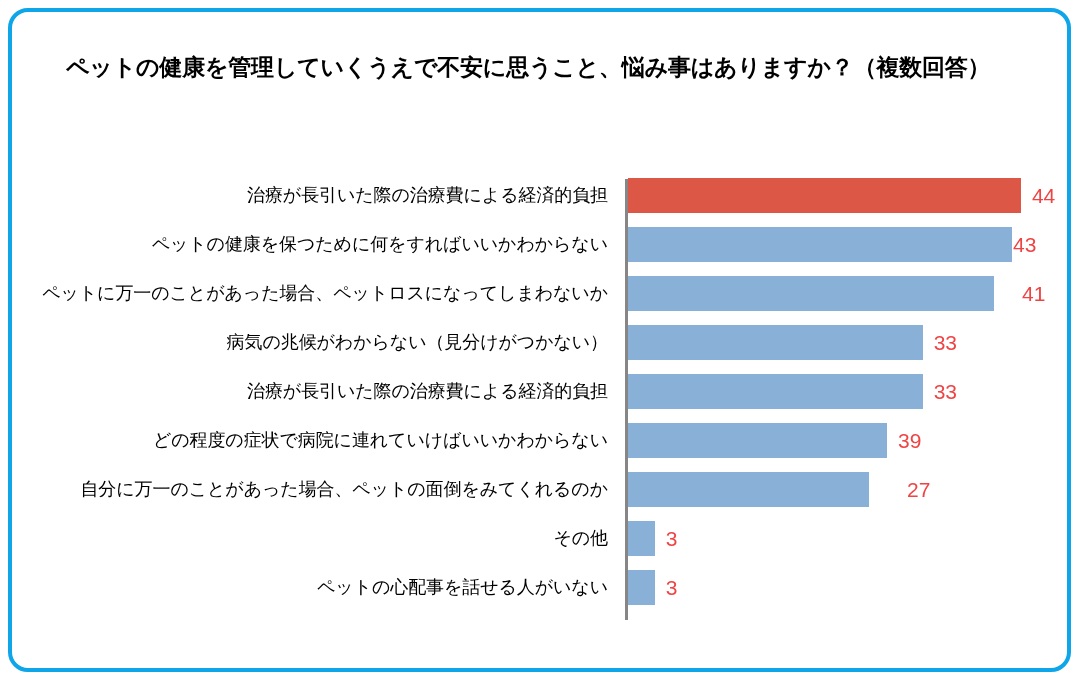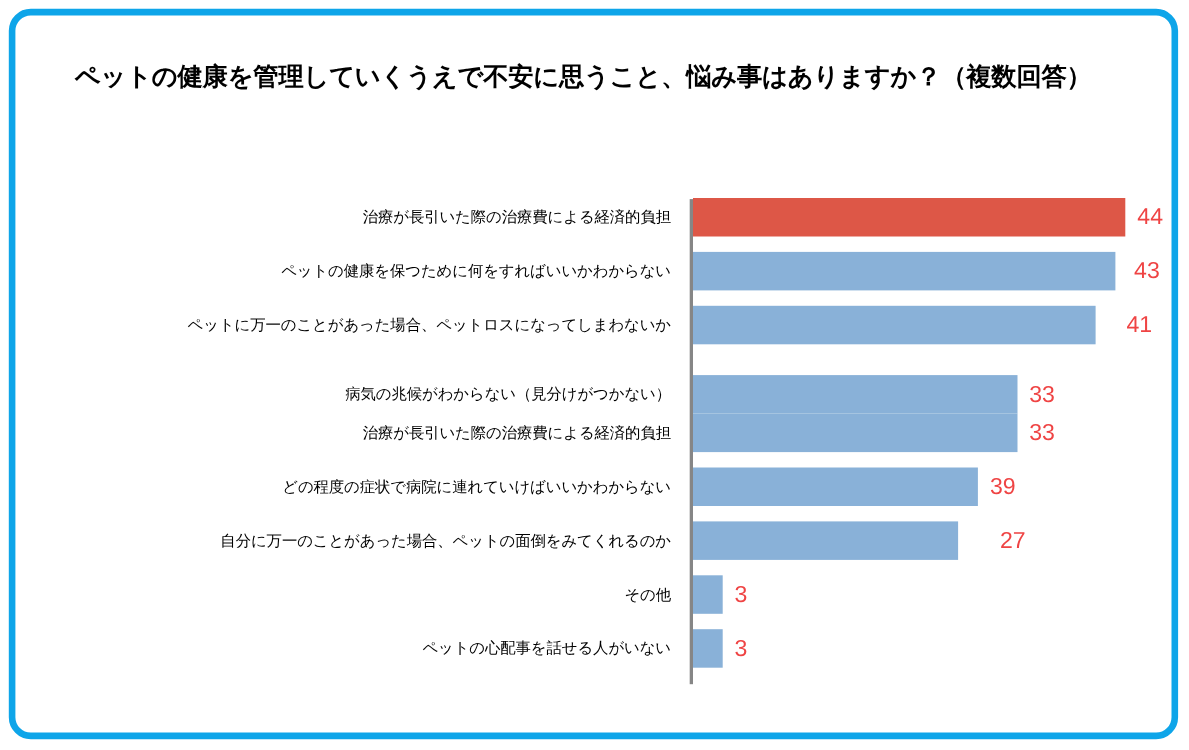--- a/index.html
+++ b/index.html
@@ -15,21 +15,21 @@
   }
 
   #chart-card {
     position: absolute;
     left: 8px;
     top: 8px;
     width: 1063px;
     height: 664px;
     box-sizing: border-box;
     background: #ffffff;
-    border: 6px solid #0ea5e9;
+    border: 4px solid #0ea5e9;
     border-radius: 20px;
   }
 
   #chart-title {
     position: absolute;
     left: 54px;
     top: 40px;
     width: 980px;
     font-size: 23px;
     font-weight: bold;
@@ -61,21 +61,21 @@
     width: 1063px;
     height: 49px;
   }
 
   .bar-label {
     position: absolute;
     right: 467px;
     top: 0px;
     height: 49px;
     line-height: 49px;
-    font-size: 14px;
+    font-size: 18px;
     color: #000000;
     white-space: nowrap;
     text-align: left;
     letter-spacing: -0.1px;
   }
 
   .bar-track {
     position: absolute;
     left: 616px;
     top: 0px;
@@ -113,31 +113,31 @@
           <div class="bar-label">治療が長引いた際の治療費による経済的負担</div>
           <div class="bar-track">
             <div class="bar-rect" style="width: 392.92px; background: rgb(221, 87, 71);"></div>
             <div class="bar-value" style="left: 403.92px;">44</div>
           </div>
         </div>
         <div class="bar-row" style="top: 49px;">
           <div class="bar-label">ペットの健康を保つために何をすればいいかわからない</div>
           <div class="bar-track">
             <div class="bar-rect" style="width: 383.99px; background: rgb(137, 177, 216);"></div>
-            <div class="bar-value" style="left: 401px;">43</div>
+            <div class="bar-value" style="left: 385px;">43</div>
           </div>
         </div>
         <div class="bar-row" style="top: 98px;">
           <div class="bar-label">ペットに万一のことがあった場合、ペットロスになってしまわないか</div>
           <div class="bar-track">
             <div class="bar-rect" style="width: 366.13px; background: rgb(137, 177, 216);"></div>
             <div class="bar-value" style="left: 394px; text-align: center;">41</div>
           </div>
         </div>
-        <div class="bar-row" style="top: 161px;">
+        <div class="bar-row" style="top: 147px;">
           <div class="bar-label">病気の兆候がわからない（見分けがつかない）</div>
           <div class="bar-track">
             <div class="bar-rect" style="width: 294.69px; background: rgb(137, 177, 216);"></div>
             <div class="bar-value" style="left: 305.69px;">33</div>
           </div>
         </div>
         <div class="bar-row" style="top: 196px;">
           <div class="bar-label">治療が長引いた際の治療費による経済的負担</div>
           <div class="bar-track">
             <div class="bar-rect" style="width: 294.69px; background: rgb(137, 177, 216);"></div>

